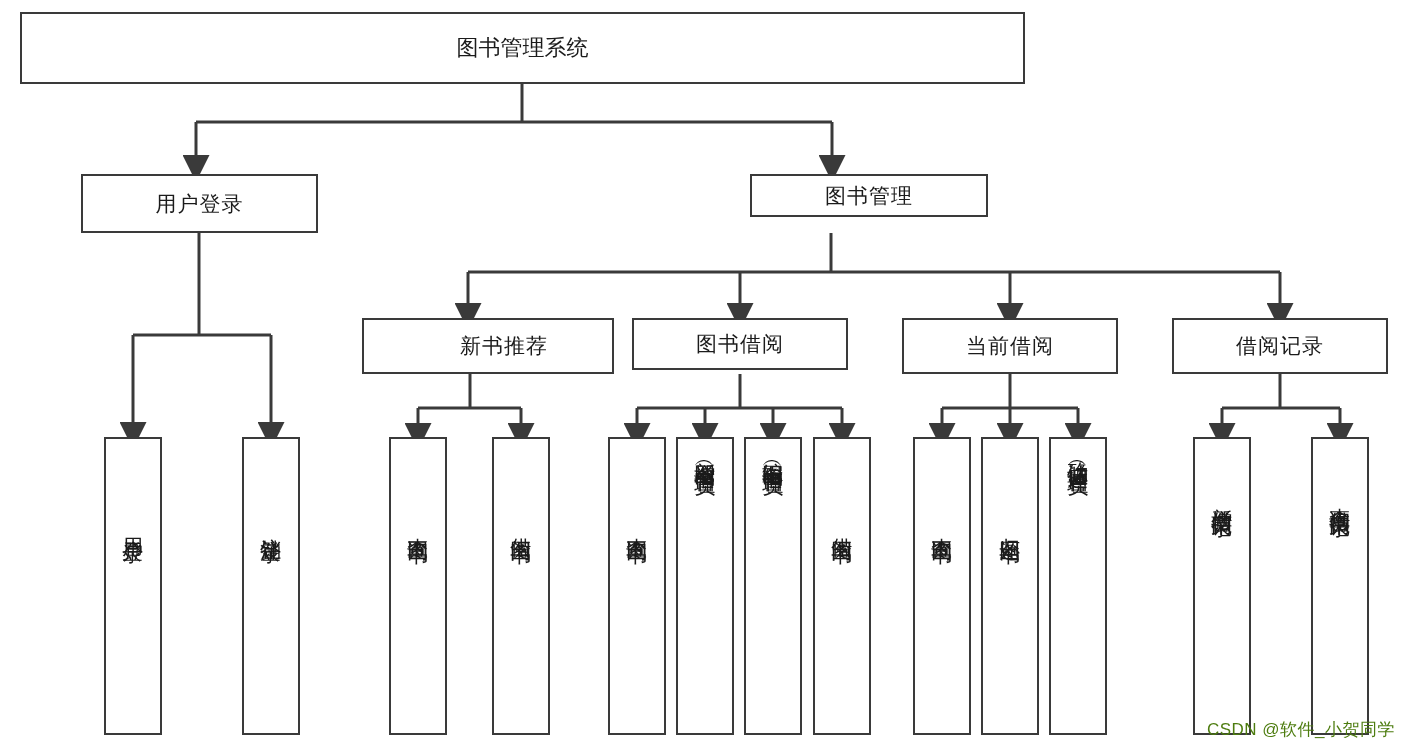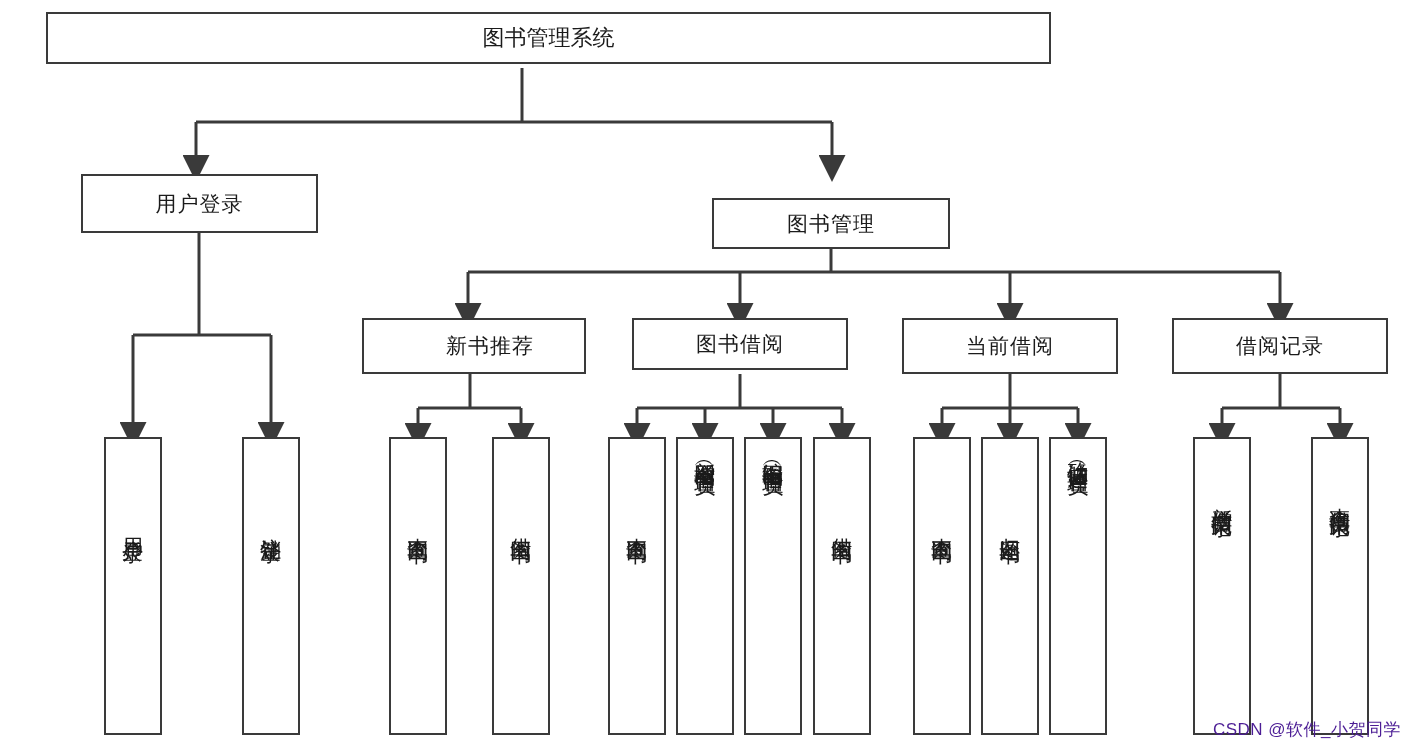--- a/index.html
+++ b/index.html
@@ -57,24 +57,24 @@
     display: block;
   }
   .node.leaf.mid .vtext {
     margin-top: 76px;
   }
   .node.leaf.mid2 .vtext {
     margin-top: 46px;
   }
   .watermark {
     position: absolute;
-    right: 4px;
+    right: 10px;
     bottom: 6px;
     font-size: 17px;
-    color: #4c1d95;
+    color: #4d7c0f;
     letter-spacing: 0.5px;
     white-space: nowrap;
   }
 </style>
 </head>
 <body>
 
 <div id="canvas">
 
   <svg id="wires" viewBox="0 0 1405 747">
@@ -120,32 +120,32 @@
       <path d="M1010,408 L1010,426" marker-end="url(#arrow)"></path>
       <path d="M1078,408 L1078,426" marker-end="url(#arrow)"></path>
 
       <path d="M1280,374 L1280,408"></path>
       <path d="M1222,408 L1340,408"></path>
       <path d="M1222,408 L1222,426" marker-end="url(#arrow)"></path>
       <path d="M1340,408 L1340,426" marker-end="url(#arrow)"></path>
     </g>
   </svg>
 
-  <div class="node root" style="left:20px; top:12px; width:1005px; height:52px;margin-left:26px;">
+  <div class="node root" style="left:20px; top:12px; width:1005px; height:72px;">
     <span>图书管理系统</span>
   </div>
 
   <div class="node h" style="left:81px; top:174px; width:237px; height:59px;">
     <span>用户登录</span>
   </div>
-  <div class="node h" style="left:712px; top:174px; width:238px; height:51px;margin-top:24px;">
+  <div class="node h" style="left:750px; top:174px; width:238px; height:43px;">
     <span>图书管理</span>
   </div>
 
-  <div class="node h" style="left:362px; top:318px; width:224px; height:56px;padding-left:32px;">
+  <div class="node h" style="left:362px; top:318px; width:252px; height:56px;padding-left:32px;">
     <span>新书推荐</span>
   </div>
   <div class="node h" style="left:632px; top:318px; width:216px; height:52px;">
     <span>图书借阅</span>
   </div>
   <div class="node h" style="left:1172px; top:318px; width:216px; height:56px;">
     <span>借阅记录</span>
   </div>
   <div class="node h" style="left:902px; top:318px; width:216px; height:56px;">
     <span>当前借阅</span>

